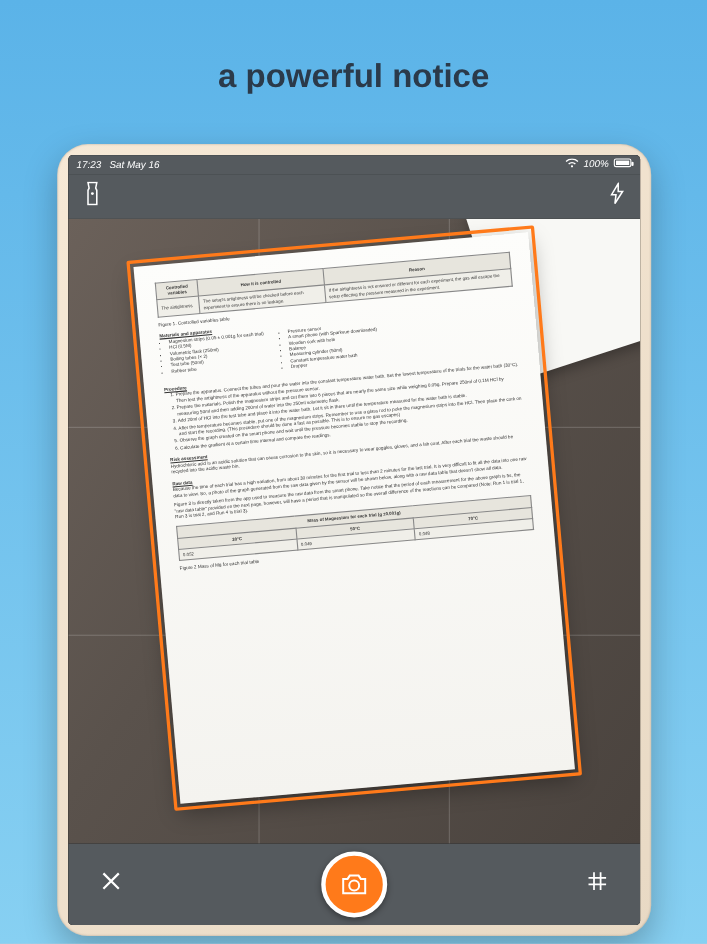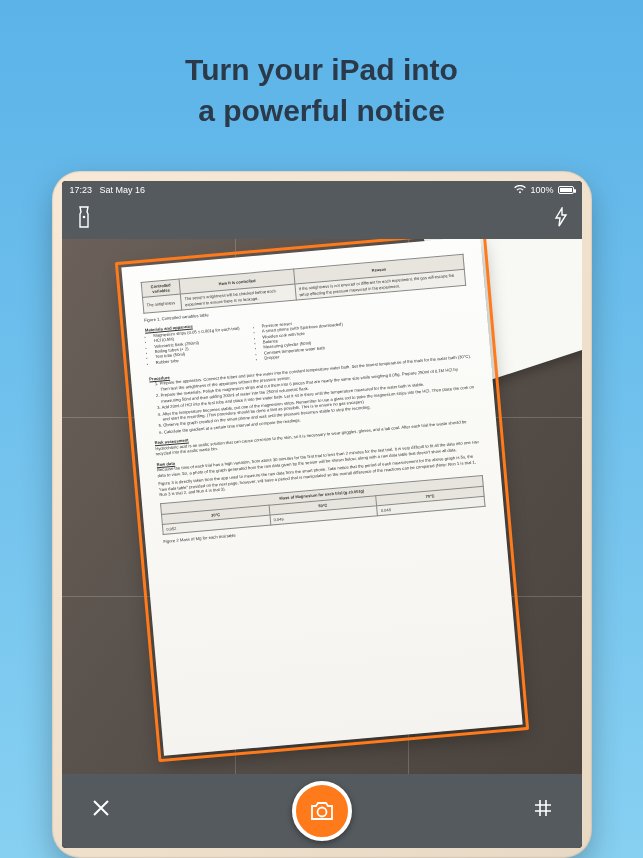--- a/index.html
+++ b/index.html
@@ -39,24 +39,25 @@
   }
   .status-bar {
     height: 18px;
     background: #555a5e;
     color: #fff;
     font-size: 9px;
     display: flex;
     align-items: center;
     padding: 0 8px;
     gap: 6px;
+    font-style: italic;
   }
   .status-left { flex: 0 0 auto; }
   .status-center { flex: 1; }
-  .status-right { flex: 0 0 auto; display: flex; align-items: center; gap: 4px; }
+  .status-right { flex: 0 0 auto; display: flex; align-items: flex-start; gap: 4px; }
   .toolbar {
     height: 40px;
     background: #555a5e;
     display: flex;
     align-items: center;
     justify-content: space-between;
     padding: 0 14px;
   }
   .flash-icon, .bolt-icon { color: #fff; }
   .viewfinder {
@@ -158,21 +159,20 @@
   .batt::after { content:""; position:absolute; right:-3px; top:2px; width:2px; height:4px; background:#fff; border-radius:1px; }
   .batt-fill { position:absolute; left:1px; top:1px; bottom:1px; width:12px; background:#fff; }
   .wifi {
     display:inline-block;
   }
 </style>
 </head>
 <body>
 
 <div class="headline">
-  <div>Turn your iPad into</div>
   <div>a powerful notice</div>
 </div>
 
 <div class="device">
   <div class="screen">
 
     <div class="status-bar">
       <span class="status-left">
         <span>17:23</span>
         &nbsp;

